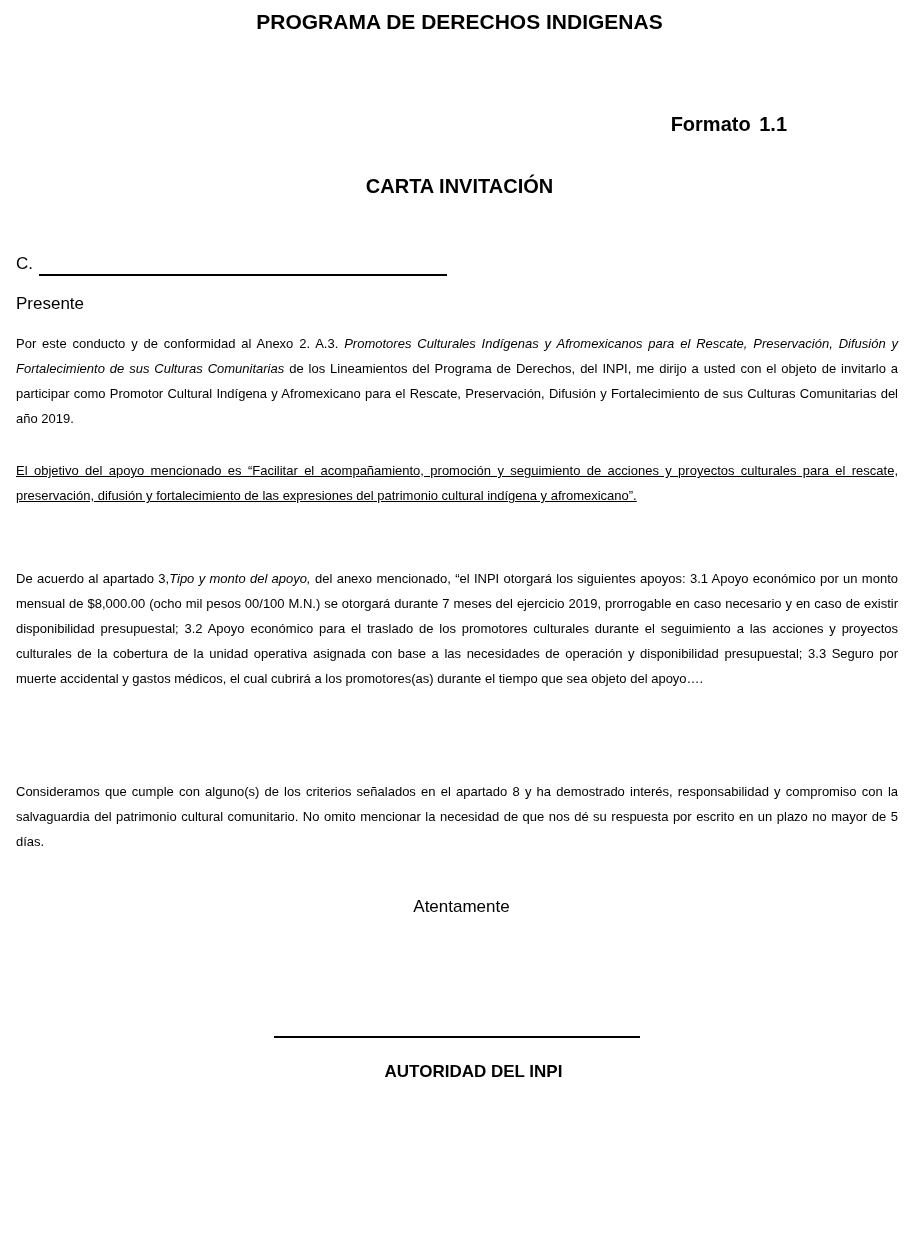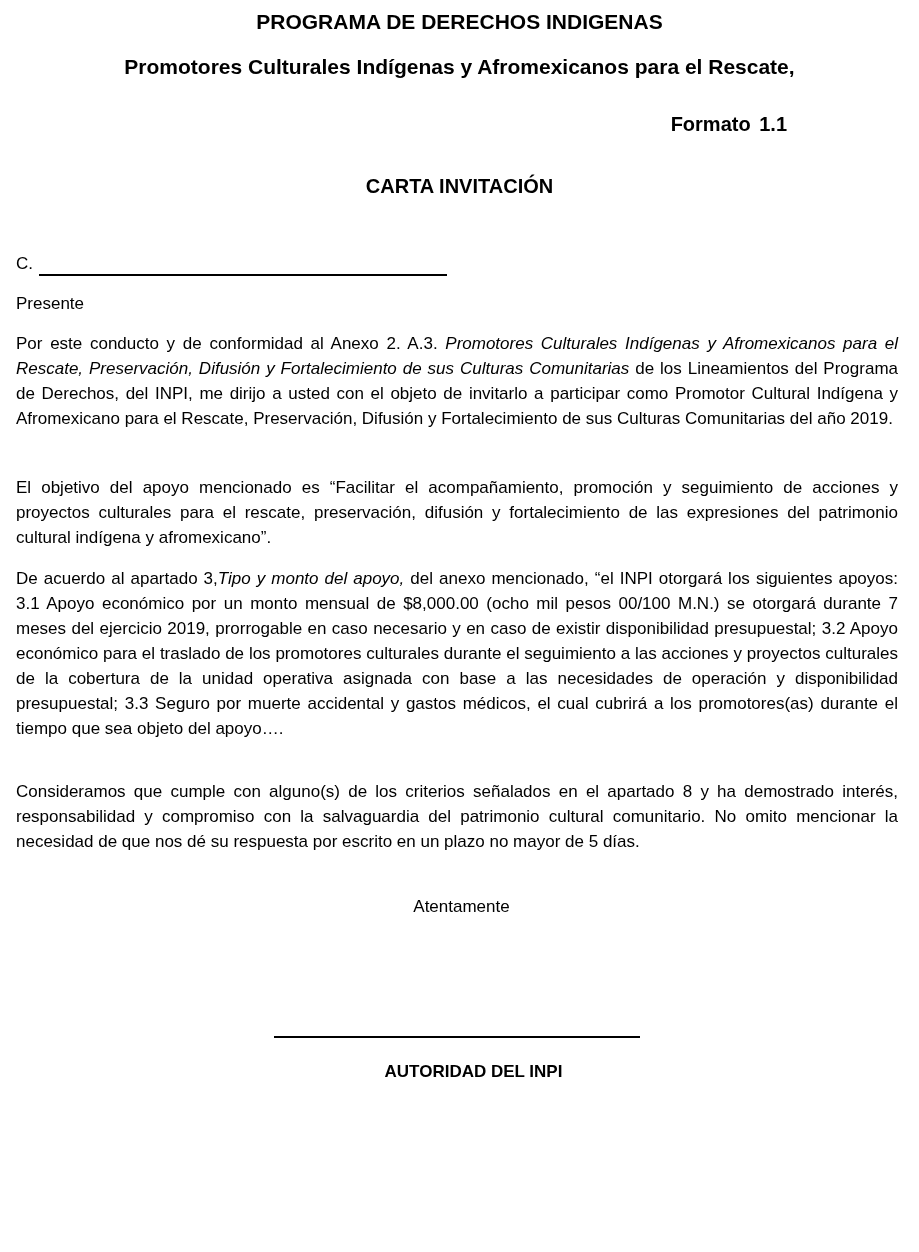--- a/index.html
+++ b/index.html
@@ -82,26 +82,26 @@
       position: absolute;
       left: 16px;
       top: 292px;
       font-size: 17px;
       line-height: 24px;
     }
     .para {
       position: absolute;
       left: 16px;
       width: 882px;
-      font-size: 17px;
+      font-size: 13px;
       line-height: 25px;
       text-align: justify;
     }
     .p1 { top: 331px; }
-    .p2 { top: 475px; }
+    .p2 { top: 458px; text-decoration: underline; }
     .p3 { top: 566px; }
     .p4 { top: 779px; }
     .para i { font-style: italic; }
     .atentamente {
       position: absolute;
       left: 0;
       width: 919px;
       text-align: center;
       top: 895px;
       font-size: 17px;
@@ -138,21 +138,20 @@
       font-size: 15px;
       line-height: 23px;
     }
   </style>
 </head>
 <body>
 
 <div class="page">
 
   <div class="title">PROGRAMA DE DERECHOS INDIGENAS</div>
-  <div class="subtitle sub1">Promotores Culturales Indígenas y Afromexicanos para el Rescate,</div>
 
   <div class="formato">Formato  1.1</div>
 
   <div class="carta">CARTA INVITACIÓN</div>
 
   <div class="c-line">
     <span>C.</span>
     <span class="blank"></span>
   </div>
 

